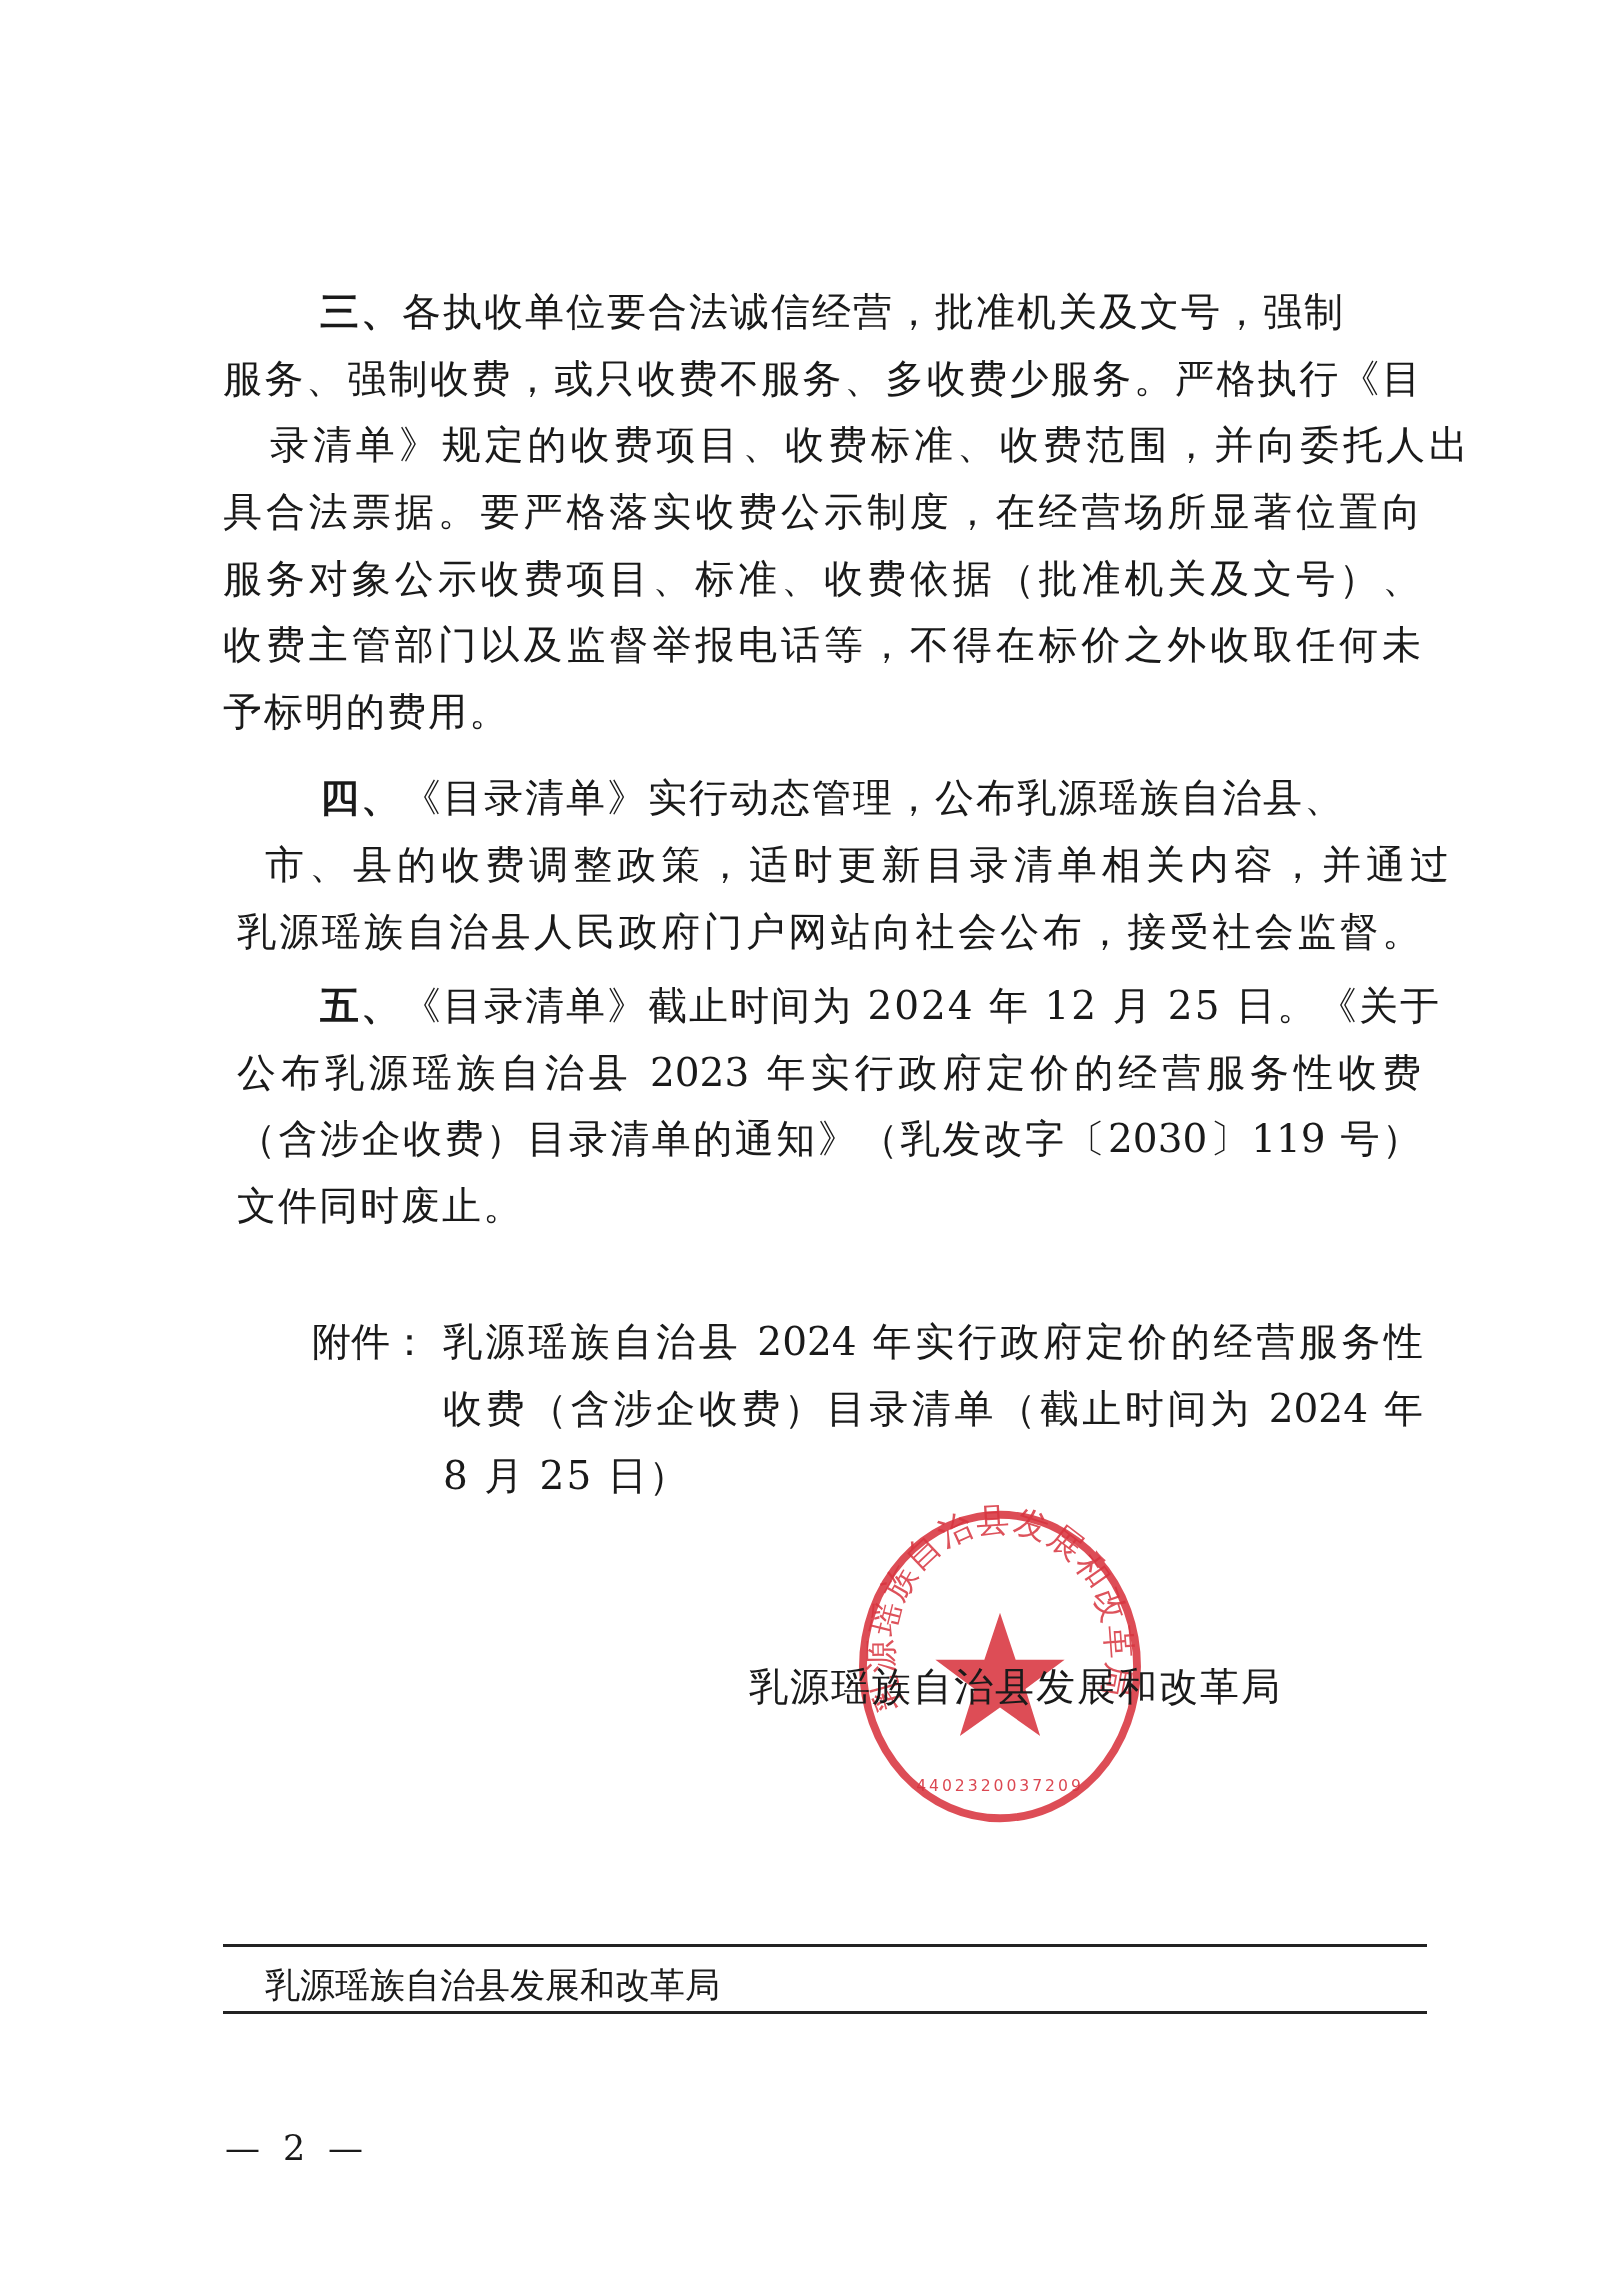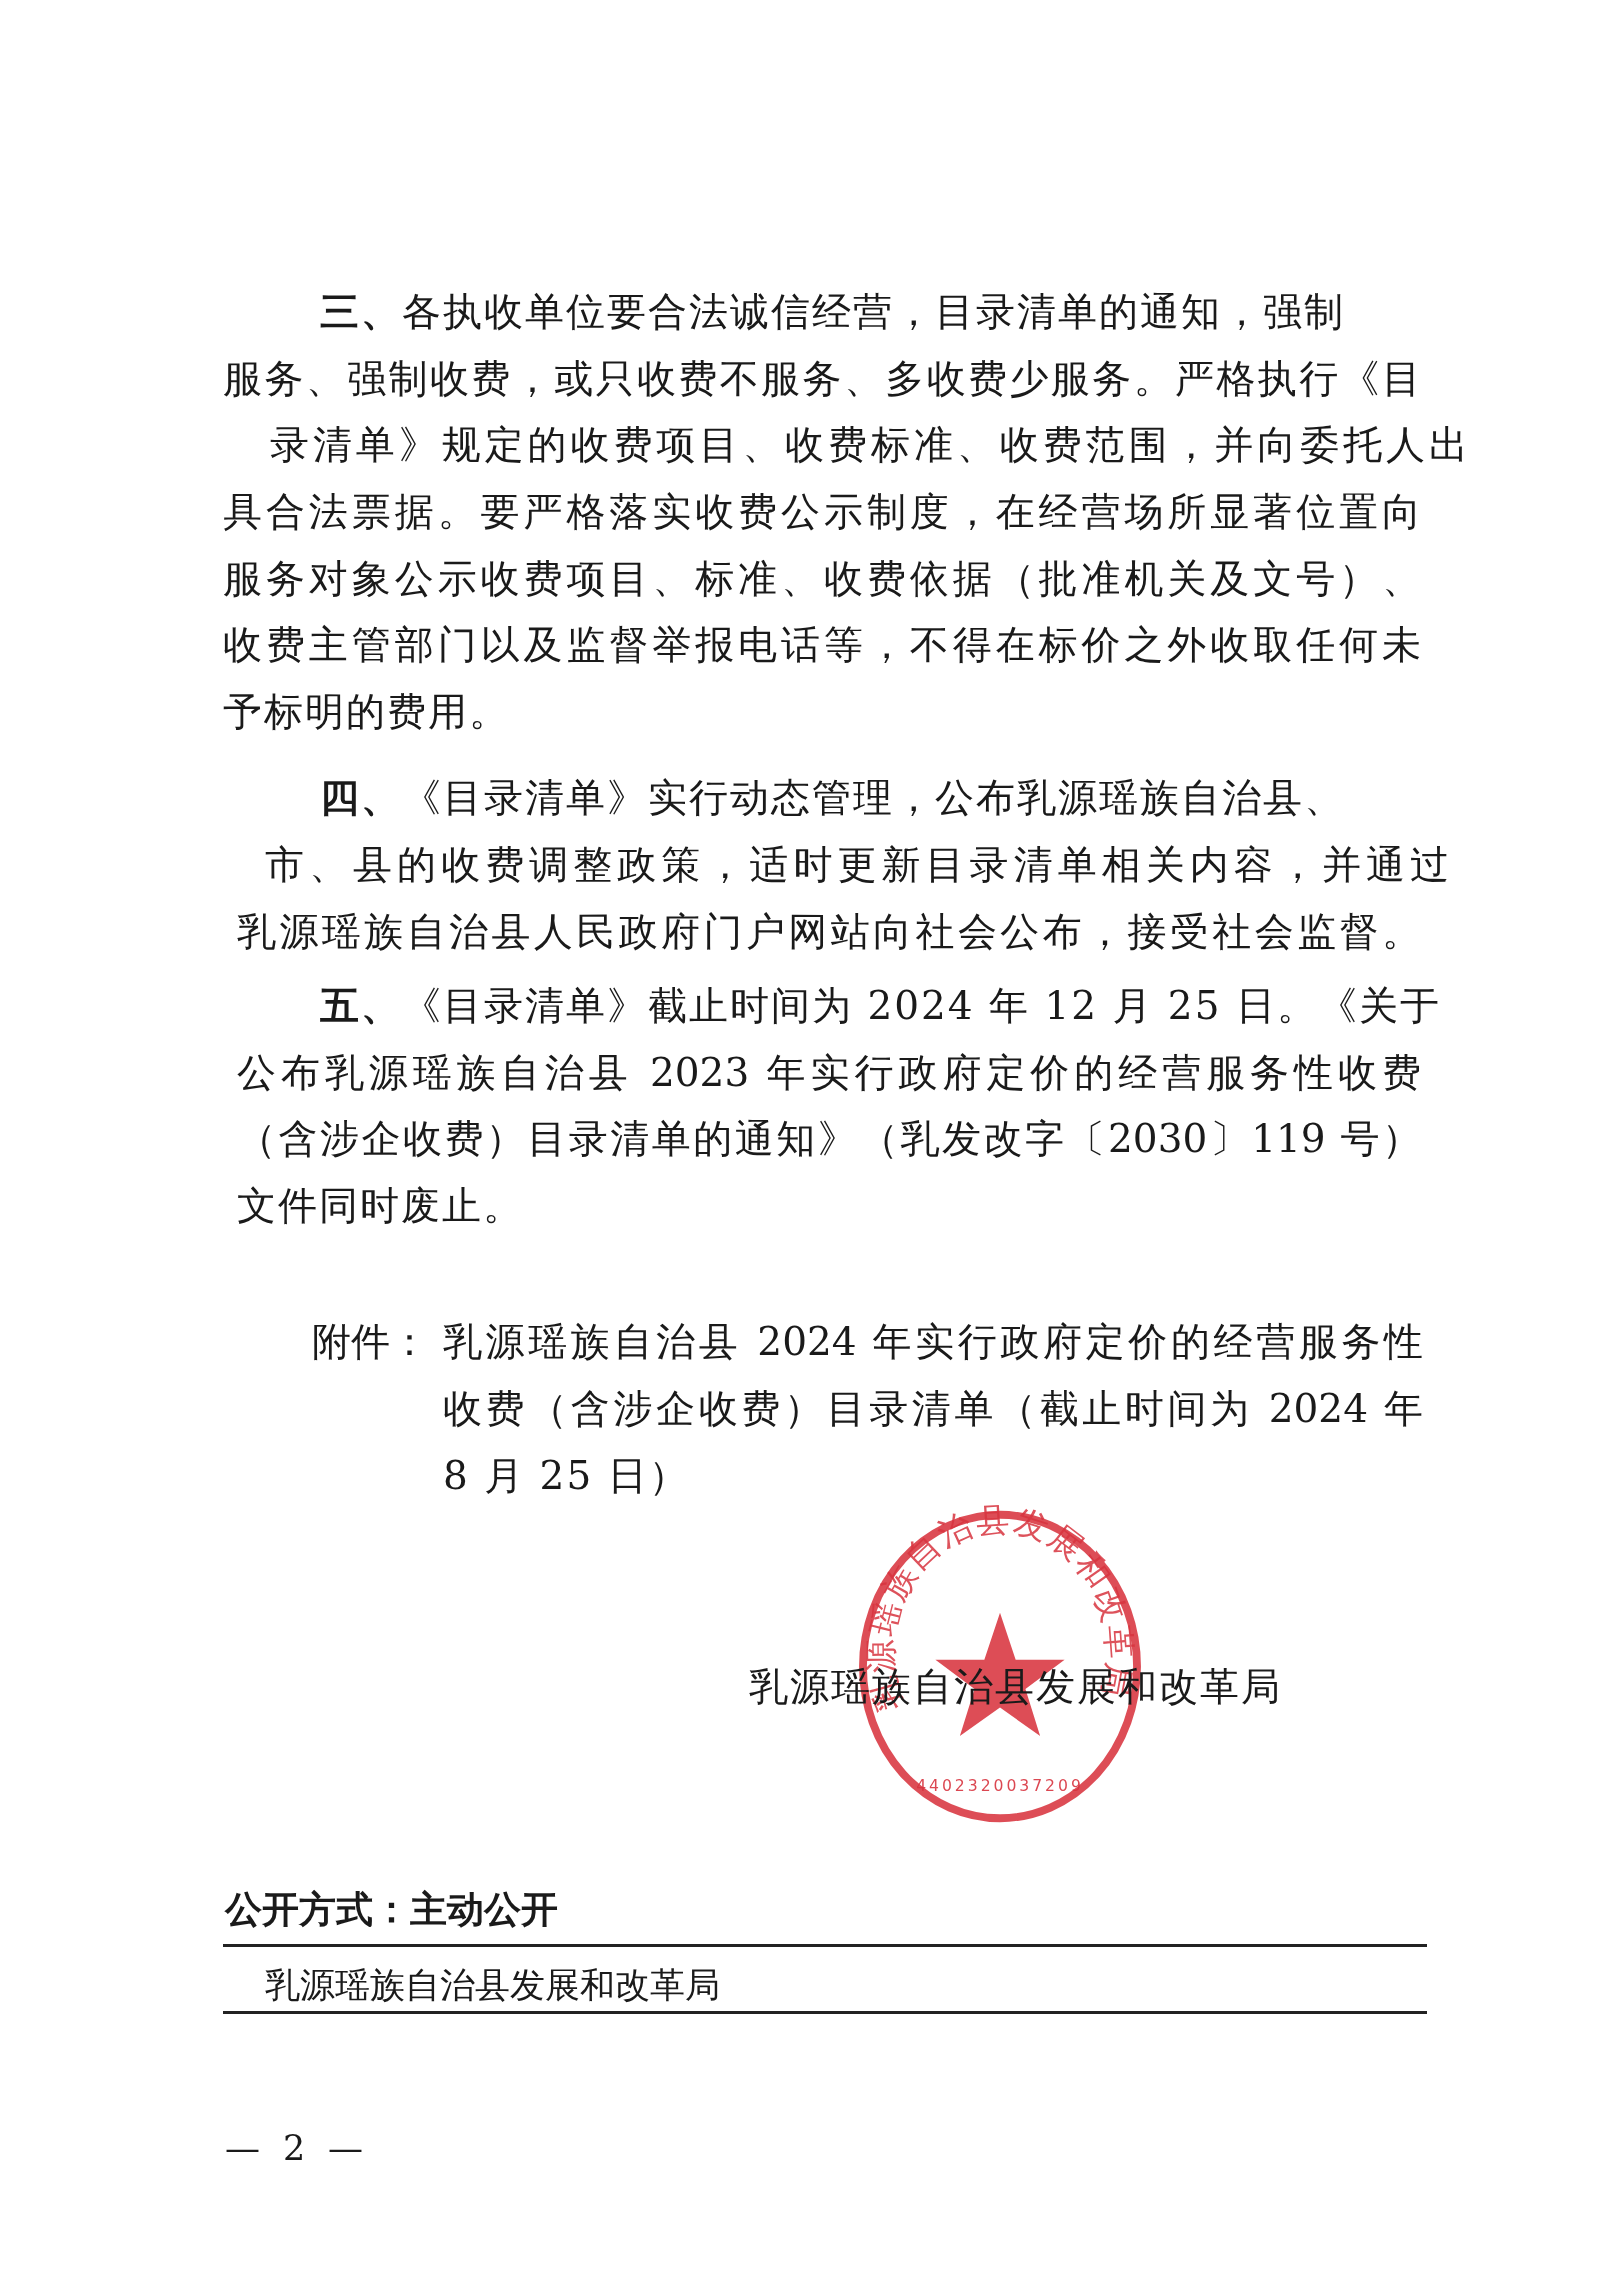--- a/index.html
+++ b/index.html
@@ -91,21 +91,21 @@
       letter-spacing: 5.9px;
     }
   </style>
 </head>
 <body>
 
 <div class="page">
 
   <div>
     <div class="line" style="left:320px; top:288px;">
-      <span class="bold-lead">三、</span><span>各执收单位要合法诚信经营，目录清单的通知，强制</span>
+      <span class="bold-lead">三、</span><span>各执收单位要合法诚信经营，批准机关及文号，强制</span>
     </div>
     <div class="line justify" style="left:223px; top:355px;">服务、强制收费，或只收费不服务、多收费少服务。严格执行《目</div>
     <div class="line justify" style="left:238px; top:421px;margin-left:32px;">录清单》规定的收费项目、收费标准、收费范围，并向委托人出</div>
     <div class="line justify" style="left:223px; top:488px;">具合法票据。要严格落实收费公示制度，在经营场所显著位置向</div>
     <div class="line justify" style="left:223px; top:555px;">服务对象公示收费项目、标准、收费依据（批准机关及文号）、</div>
     <div class="line justify" style="left:223px; top:621px;">收费主管部门以及监督举报电话等，不得在标价之外收取任何未</div>
     <div class="line" style="left:223px; top:688px;">予标明的费用。</div>
   </div>
 
   <div>
@@ -139,20 +139,19 @@
     <ellipse cx="150" cy="165" rx="140" ry="155" fill="none" stroke="#d8343f" stroke-width="8" opacity="0.88"></ellipse>
     <text font-size="34" fill="#d8343f" opacity="0.85" font-family="'DejaVu Serif', serif" letter-spacing="2">
       <textPath href="#sealArc" startOffset="2%">乳源瑶族自治县发展和改革局</textPath>
     </text>
     <polygon points="150,110 166,158 216,158 176,188 191,236 150,207 109,236 124,188 84,158 134,158" fill="#d8343f" opacity="0.88"></polygon>
     <text x="150" y="292" text-anchor="middle" font-size="16" fill="#d8343f" opacity="0.9" letter-spacing="3" font-family="'DejaVu Sans', sans-serif">4402320037209</text>
   </svg>
 
   <div class="signature" style="left:749px; top:1663px;">乳源瑶族自治县发展和改革局</div>
 
-  <div class="disclosure">公开方式：主动公开</div>
   <div class="rule" style="top:1944px;"></div>
   <div class="footer-text" style="left:265px; top:1964px;">乳源瑶族自治县发展和改革局</div>
   <div class="rule" style="top:2011px;"></div>
 
   <div class="page-num">— 2 —</div>
 </div>
 
 
 </body></html>

